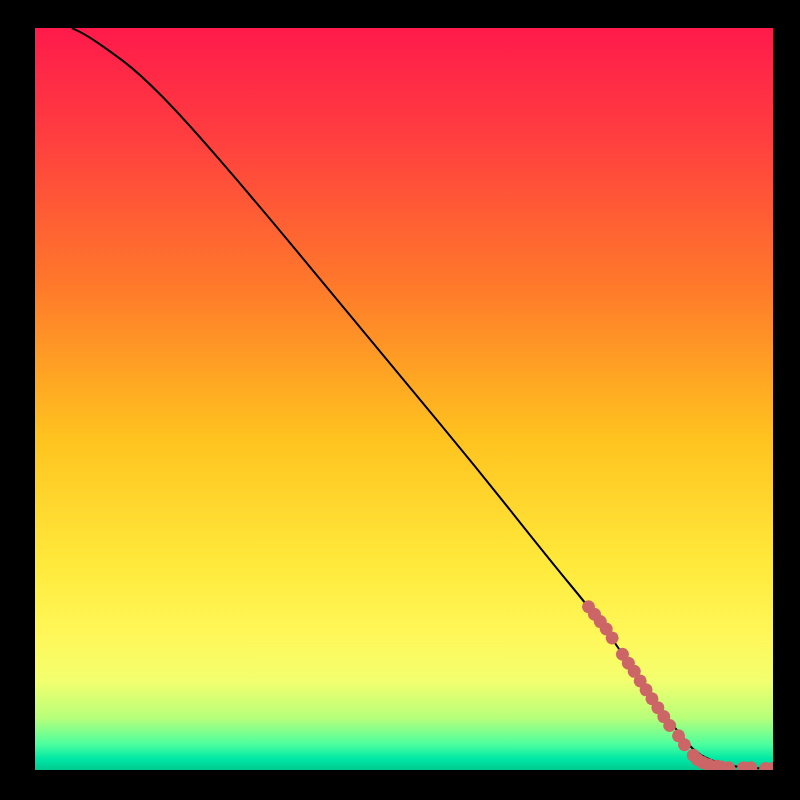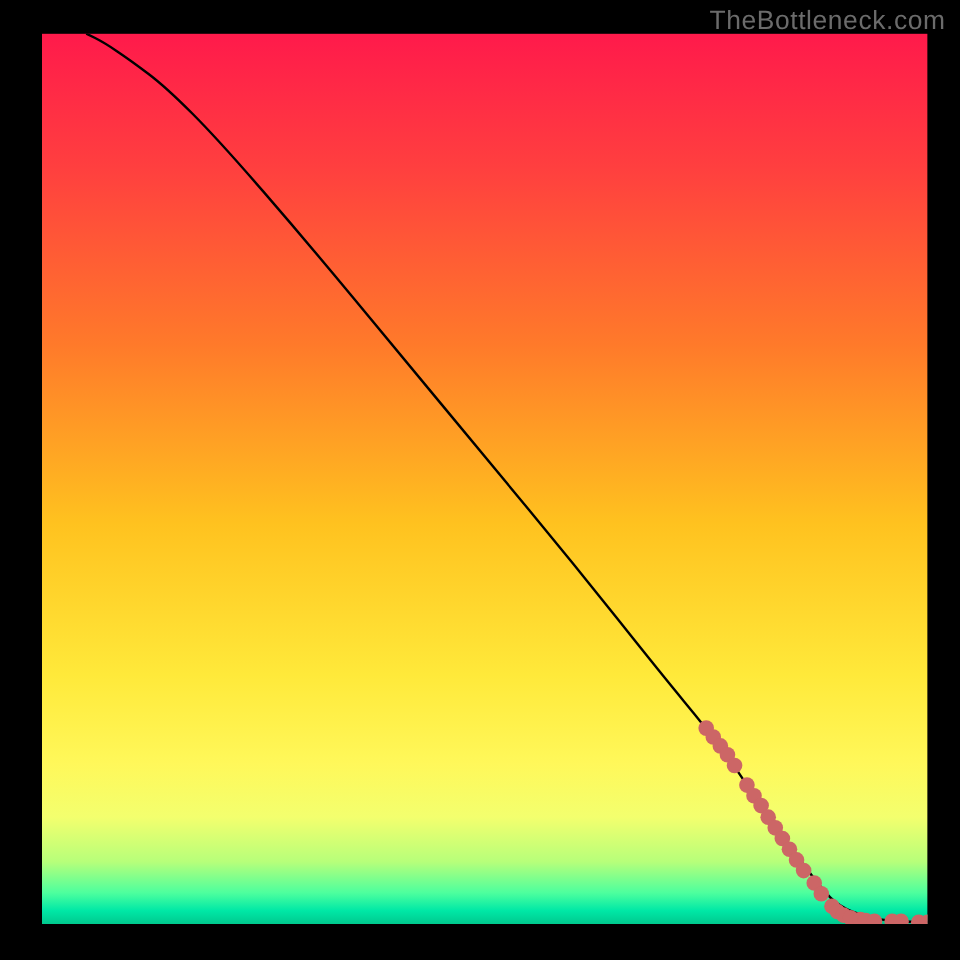--- a/index.html
+++ b/index.html
@@ -38,21 +38,20 @@
     display: block;
     width: 100%;
     height: 100%;
   }
 </style>
 </head>
 <body>
 
 <div class="frame">
 
-  <div class="watermark">TheBottleneck.com</div>
 
   <div class="plot">
     <svg viewBox="0 0 738 742" preserveAspectRatio="none">
       <defs>
         <linearGradient id="bg-grad" x1="0" y1="0" x2="0" y2="1">
 
         <stop offset="0%" stop-color="#ff1a4b"></stop>
             <stop offset="15%" stop-color="#ff3f3f"></stop>
             <stop offset="35%" stop-color="#ff7a2a"></stop>
             <stop offset="55.00000000000001%" stop-color="#ffc21f"></stop>

